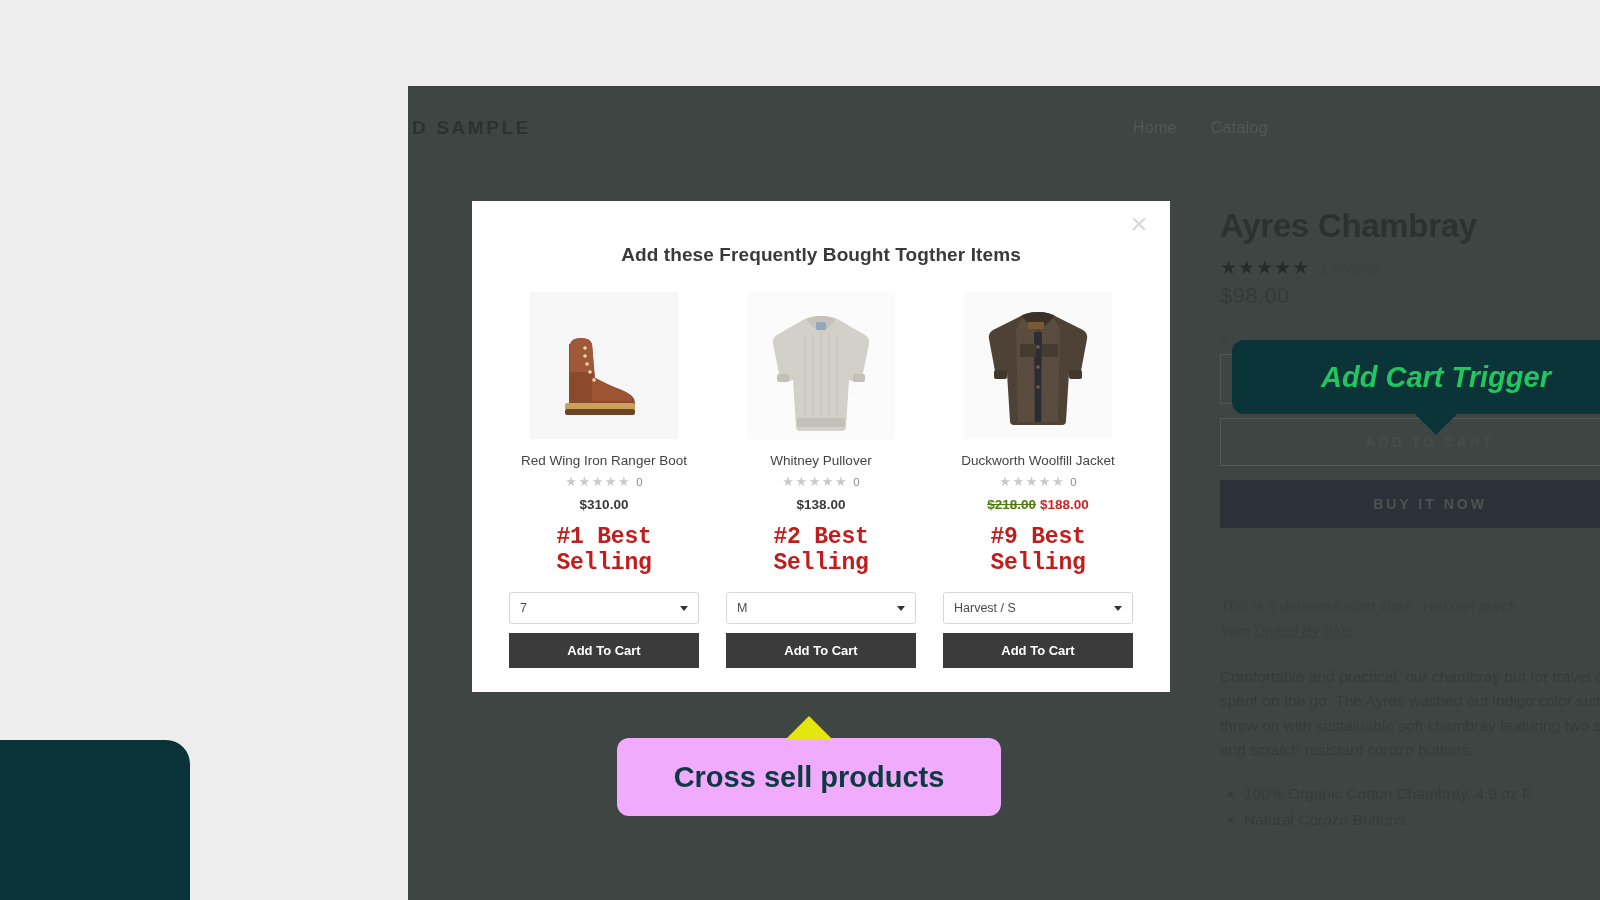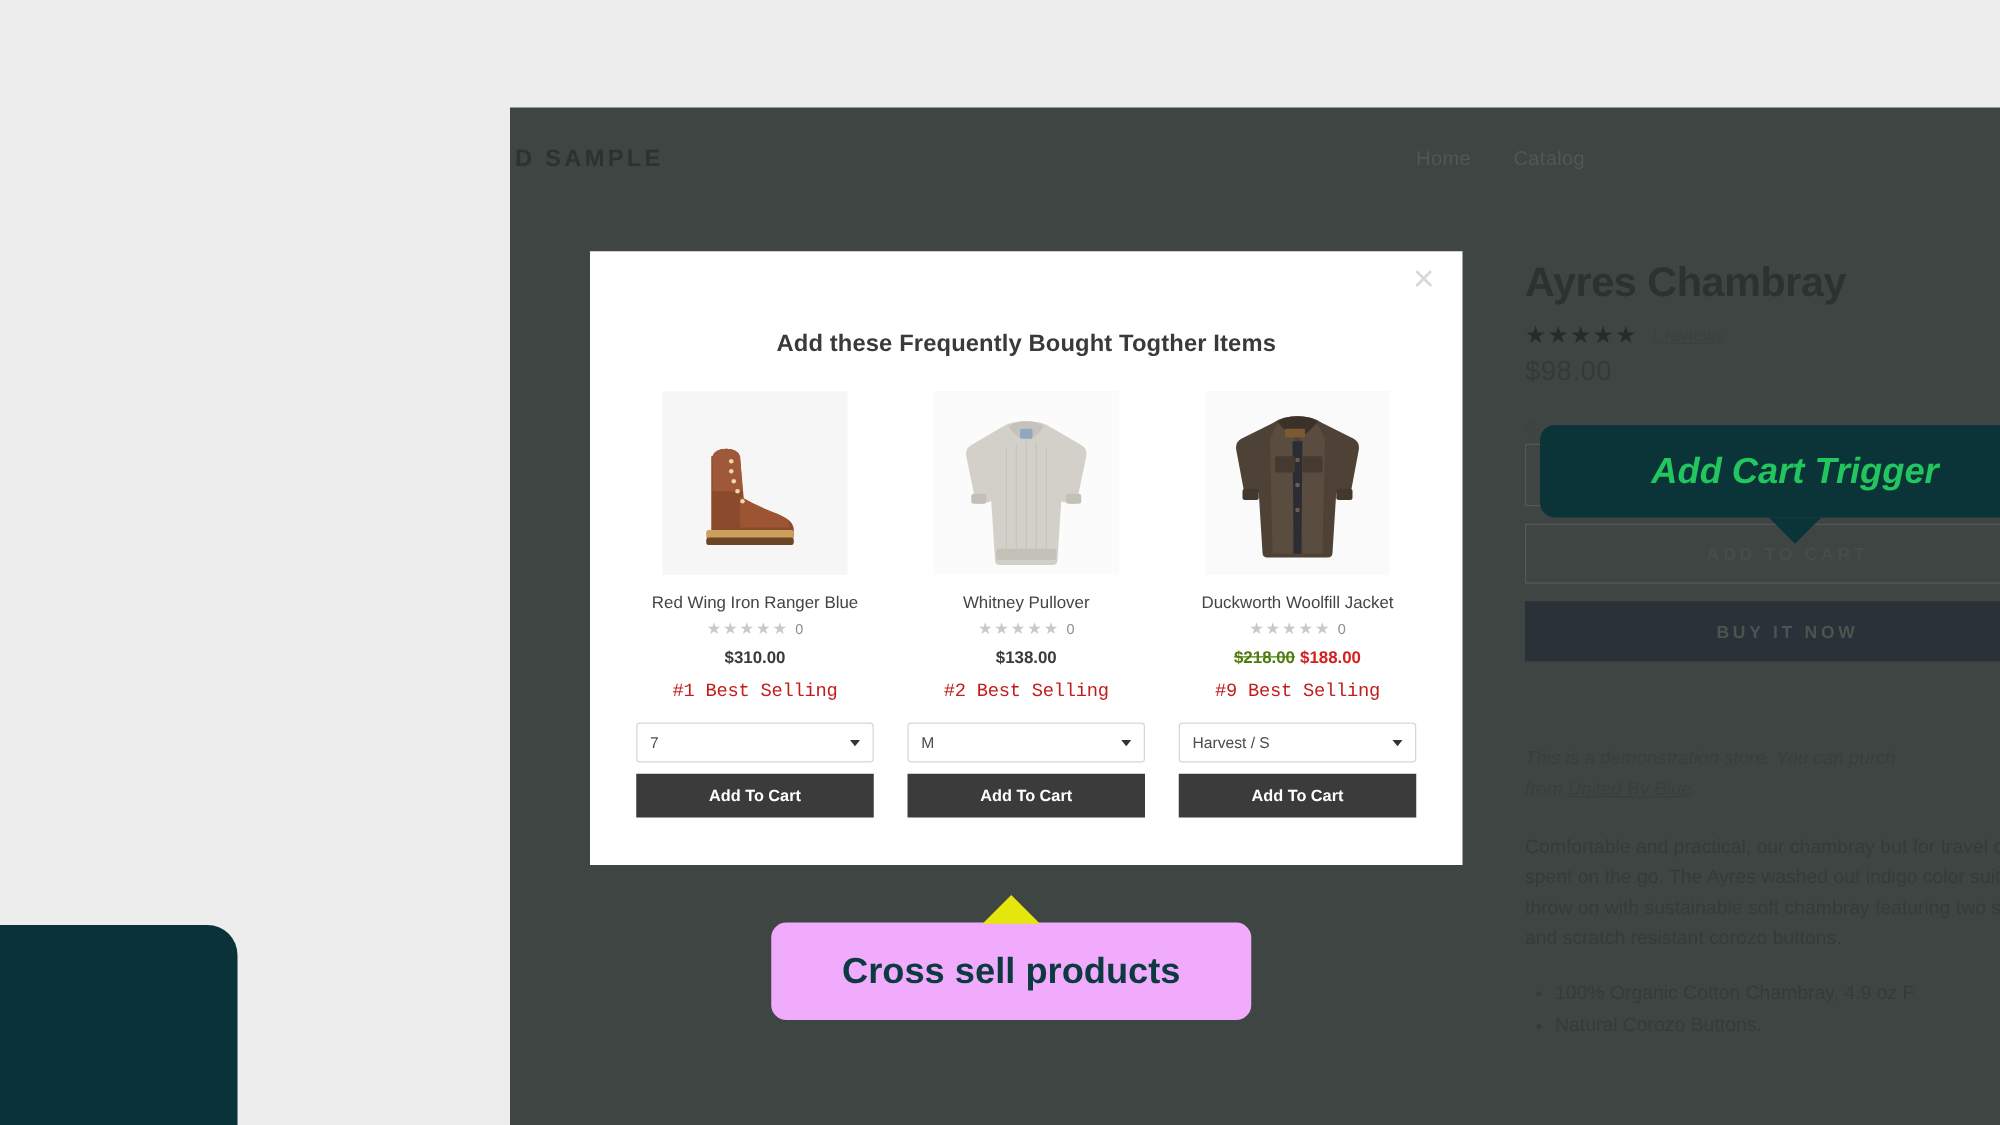--- a/index.html
+++ b/index.html
@@ -109,21 +109,21 @@
     position: absolute; left: 472px; top: 201px;
     width: 698px; height: 491px;
     background: #ffffff;
   }
   #modal-close {
     position: absolute; right: 14px; top: 8px;
     font-size: 30px; color: #d8d8d8; line-height: 1;
     width: 34px; height: 34px; text-align: center;
   }
   #modal-title {
-    text-align: center; padding-top: 64px;
+    text-align: center; padding-top: 43px;
     font-size: 19px; font-weight: bold; color: #3a3a3a;
     letter-spacing: 0.1px;
   }
   #modal-grid {
     display: flex; justify-content: center; gap: 27px;
     margin-top: 26px;
   }
   .prod-card { width: 190px; }
   .prod-img {
     width: 148px; height: 147px; margin: 0 auto;
@@ -143,21 +143,21 @@
     font-size: 13.5px; font-weight: bold; color: #3a3a3a;
   }
   .prod-price .compare {
     color: #4d7c0f; text-decoration: line-through; font-weight: bold;
     margin-right: 4px;
   }
   .prod-price .sale { color: #d32020; }
   .prod-badge {
     text-align: center; margin-top: 12px;
     font-family: "Liberation Mono", monospace;
-    font-size: 15px; font-weight: normal; color: #c21d1d;
+    font-size: 23px; font-weight: bold; color: #c21d1d;
     letter-spacing: -0.2px;
   }
   .prod-select {
     margin-top: 16px; width: 190px; height: 32px;
     border: 1px solid #d6d6d6; border-radius: 3px;
     display: flex; align-items: center; justify-content: space-between;
     padding: 0 10px; font-size: 12.5px; color: #4c4c4c;
     background: #fff;
   }
   .caret {
@@ -258,21 +258,21 @@
           <path d="M62 84 q16 9 30 14 q10 4 10 11 l-40 0 z" fill="#9c5432"></path>
           <rect x="35" y="111" width="70" height="7" rx="2" fill="#caa05c"></rect>
           <rect x="35" y="117" width="70" height="6" rx="2" fill="#6b4526"></rect>
           <circle cx="55" cy="56" r="1.8" fill="#f0d9a8"></circle>
           <circle cx="55" cy="64" r="1.8" fill="#f0d9a8"></circle>
           <circle cx="57" cy="72" r="1.8" fill="#f0d9a8"></circle>
           <circle cx="60" cy="80" r="1.8" fill="#f0d9a8"></circle>
           <circle cx="64" cy="88" r="1.8" fill="#f0d9a8"></circle>
         </svg>
       </div>
-      <div class="prod-name">Red Wing Iron Ranger Blue</div>
+      <div class="prod-name">Red Wing Iron Ranger Boot</div>
       <div class="prod-stars-row">
         <span>★★★★★</span>
         <span class="prod-stars-count">0</span>
       </div>
       <div class="prod-price">
         <span>$310.00</span>
       </div>
       <div class="prod-badge">#1 Best Selling</div>
       <div class="prod-select">
         <span>7</span>

